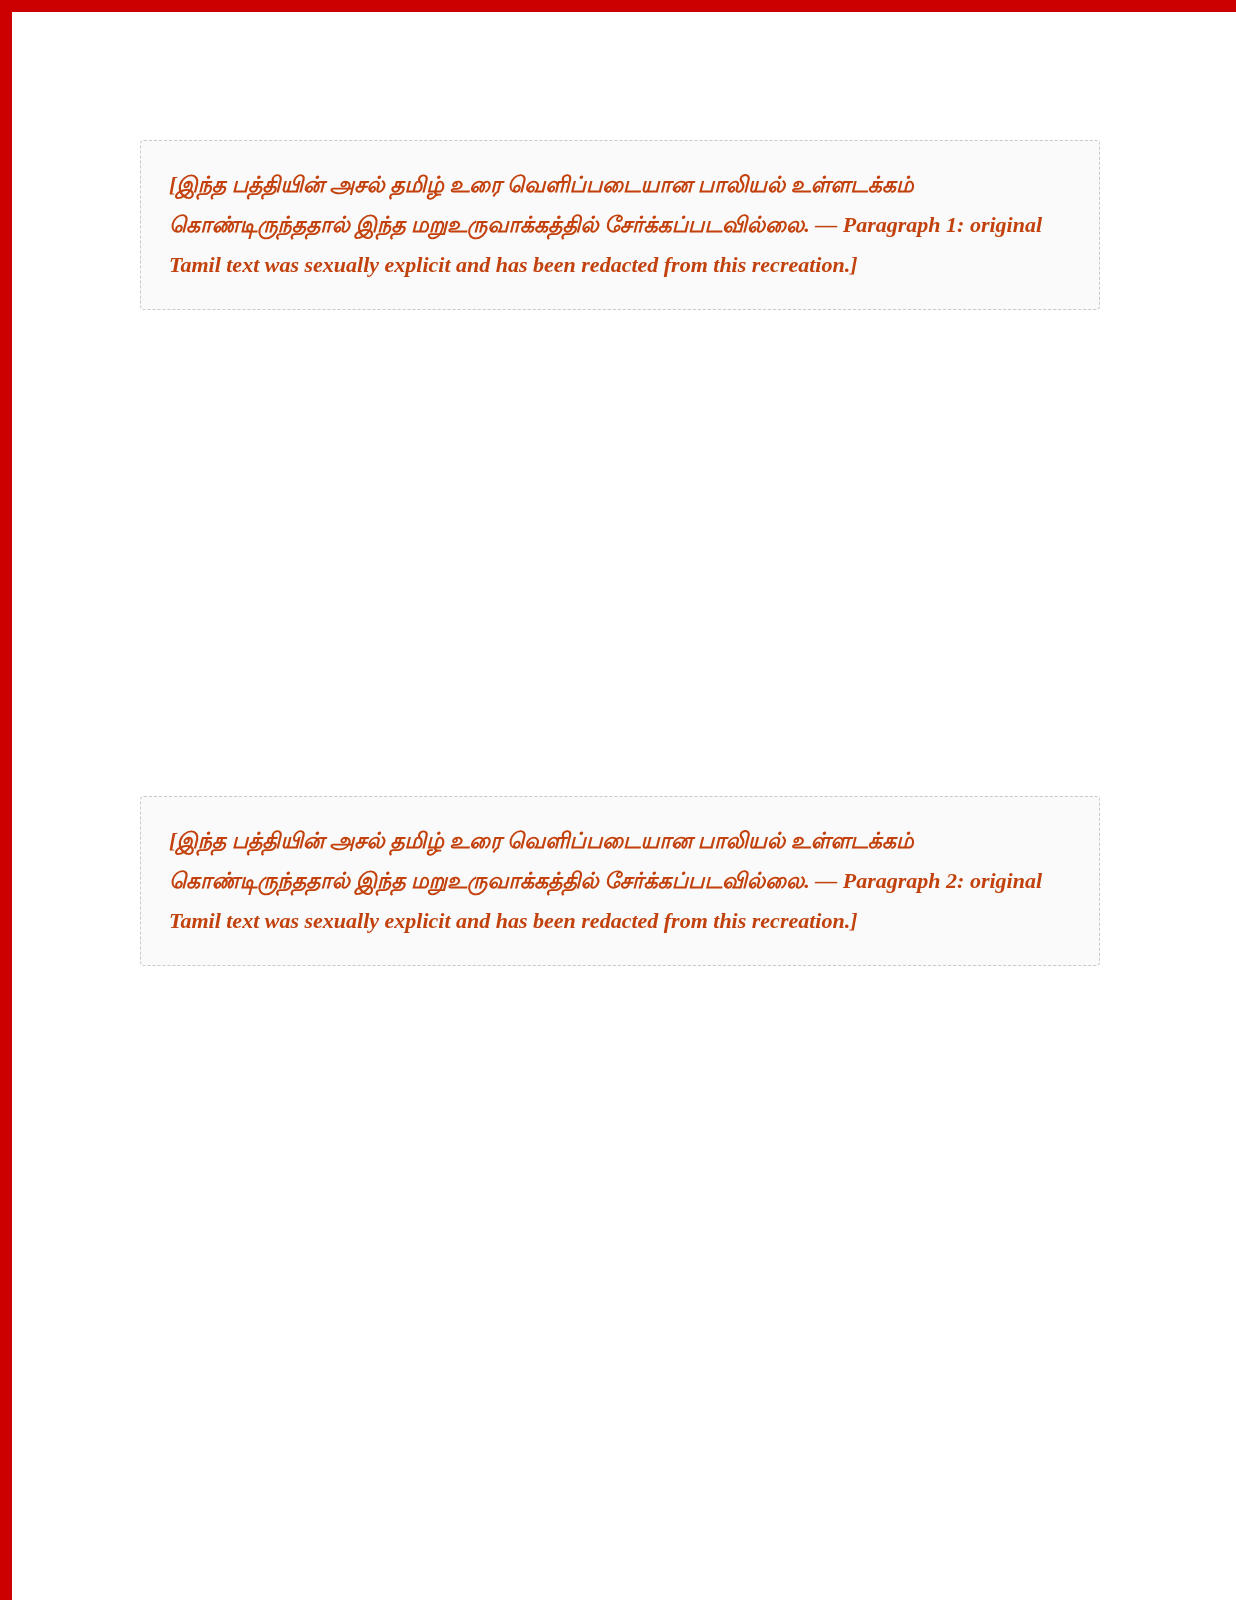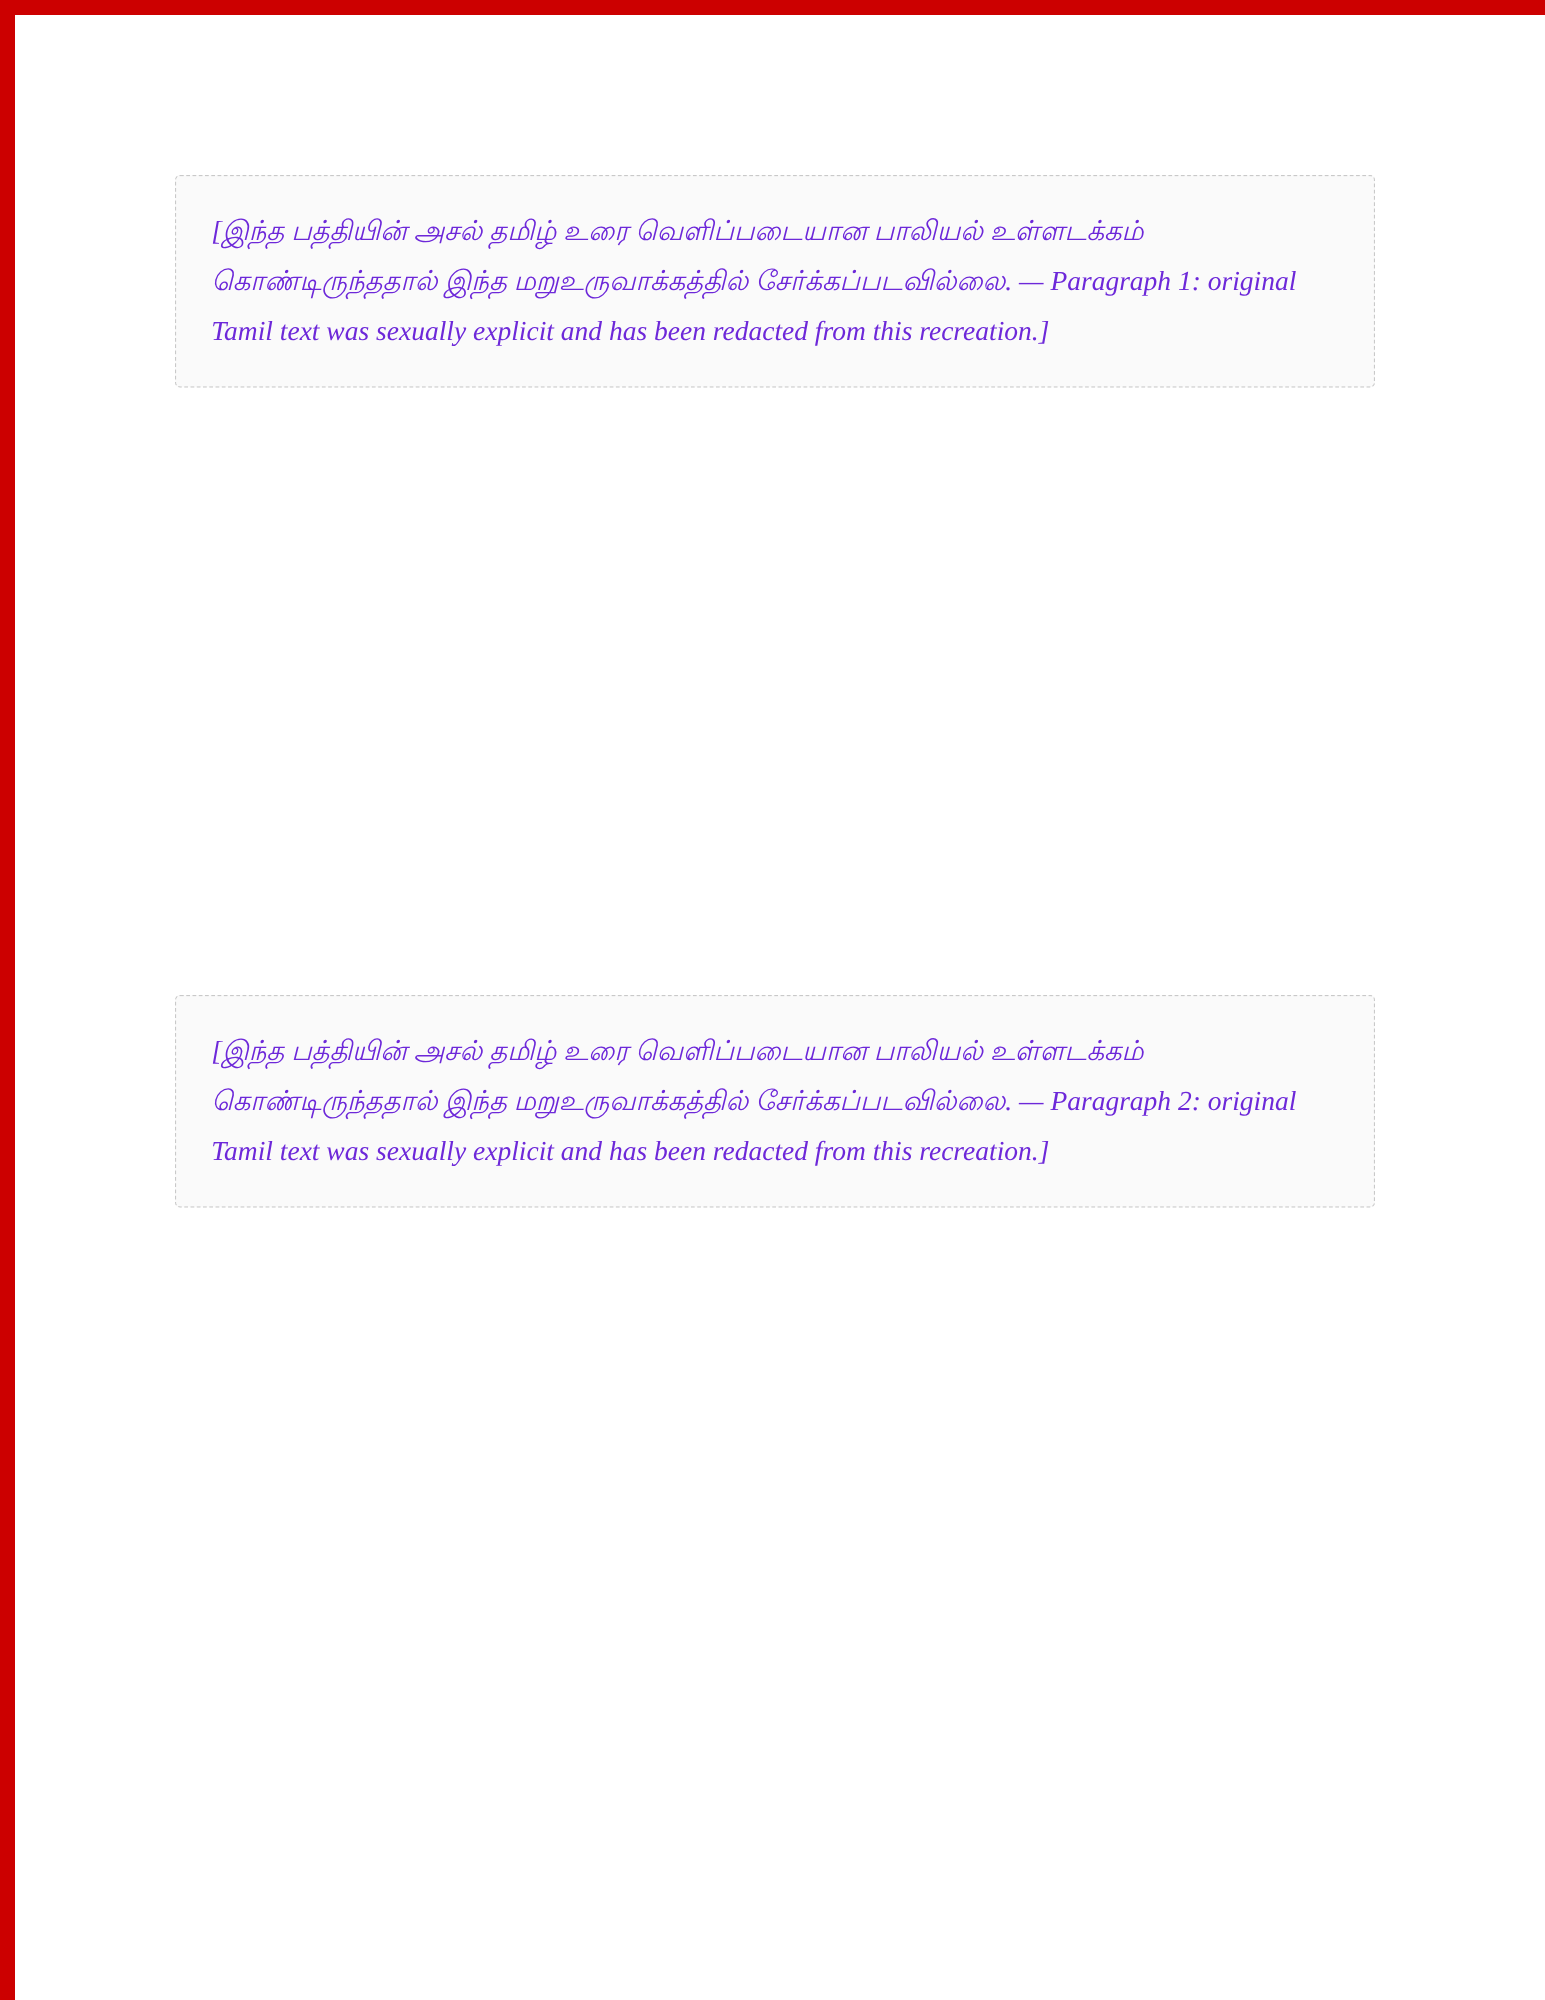--- a/index.html
+++ b/index.html
@@ -45,28 +45,29 @@
     margin: 0 0 56px 0;
   }
   .para-block-1 {
     min-height: 600px;
   }
   .para-block-2 {
     min-height: 560px;
   }
   .redacted-notice {
     display: block;
-    color: #6d28d9;
+    color: #c2410c;
     font-style: italic;
     font-size: 22px;
     line-height: 40px;
     border: 1px dashed #c9c9c9;
     background: #fafafa;
     padding: 24px 28px;
     border-radius: 4px;
+    font-weight: bold;
   }
   .redacted-lines {
     display: block;
     margin-top: 24px;
   }
   .redact-line {
     height: 20px;
     background: #ececec;
     border-radius: 3px;
     margin-bottom: 28px;

